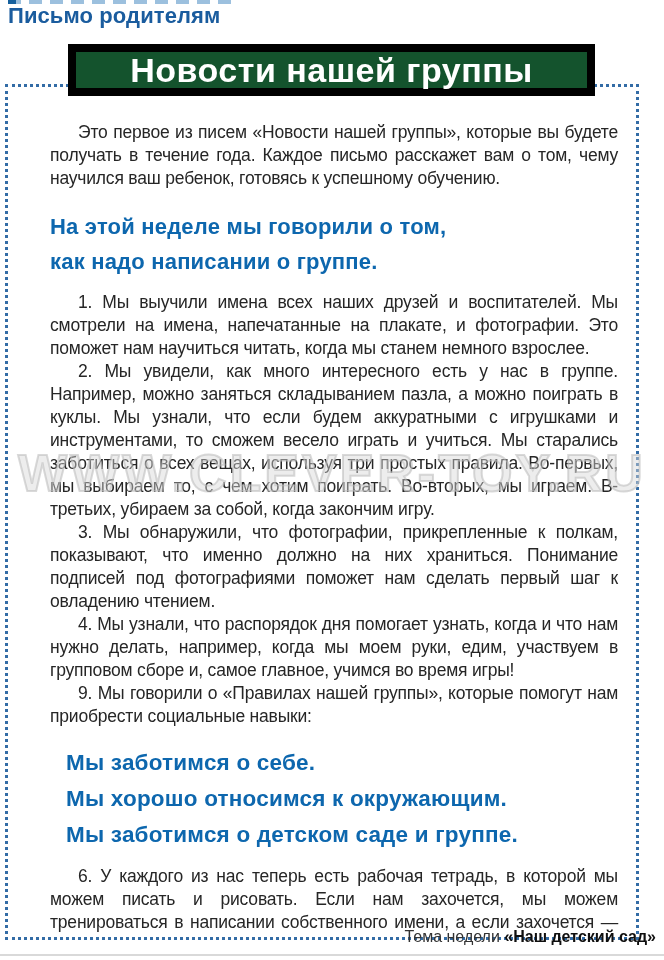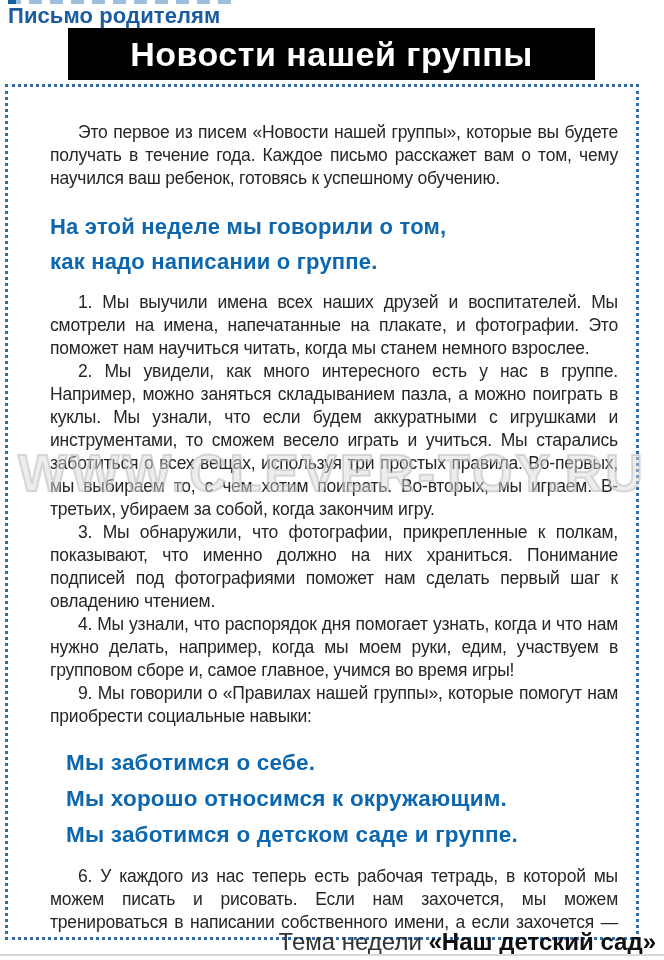--- a/index.html
+++ b/index.html
@@ -31,23 +31,23 @@
   .frame {
     position: absolute; left: 5px; top: 84px;
     width: 634px; height: 856px;
     border: 3px dotted #336ca6;
     box-sizing: border-box;
     padding: 34px 18px 0 42px;
     overflow: hidden;
   }
 
   .banner {
-    position: absolute; left: 68px; top: 28px;
+    position: absolute; left: 68px; top: 44px;
     width: 527px; height: 52px;
-    background: #000000;
+    background: #14532d;
     border: 8px solid #000000;
     box-sizing: border-box;
     z-index: 3;
     display: flex; align-items: center; justify-content: center;
   }
   .banner-title {
     color: #ffffff; font-weight: bold; font-size: 34px;
     letter-spacing: 0.5px; white-space: nowrap;
   }
 
@@ -81,21 +81,21 @@
     font-size: 52px; font-weight: bold; letter-spacing: 3px;
     color: rgba(216,216,216,0.45);
     -webkit-text-stroke: 2px rgba(185,185,185,0.55);
     z-index: 5;
     pointer-events: none;
     white-space: nowrap;
   }
 
   .footer-topic {
     position: absolute; top: 928px; right: 8px;
-    font-size: 24px; color: #333333;
+    font-size: 16px; color: #333333;
     white-space: nowrap;
   }
   .footer-topic b { color: #0f0f0f; }
 
   .bottom-line {
     position: absolute; top: 954px; left: 0; width: 100%; height: 2px;
     background: #d9d9d9;
   }
 </style>
 </head>

